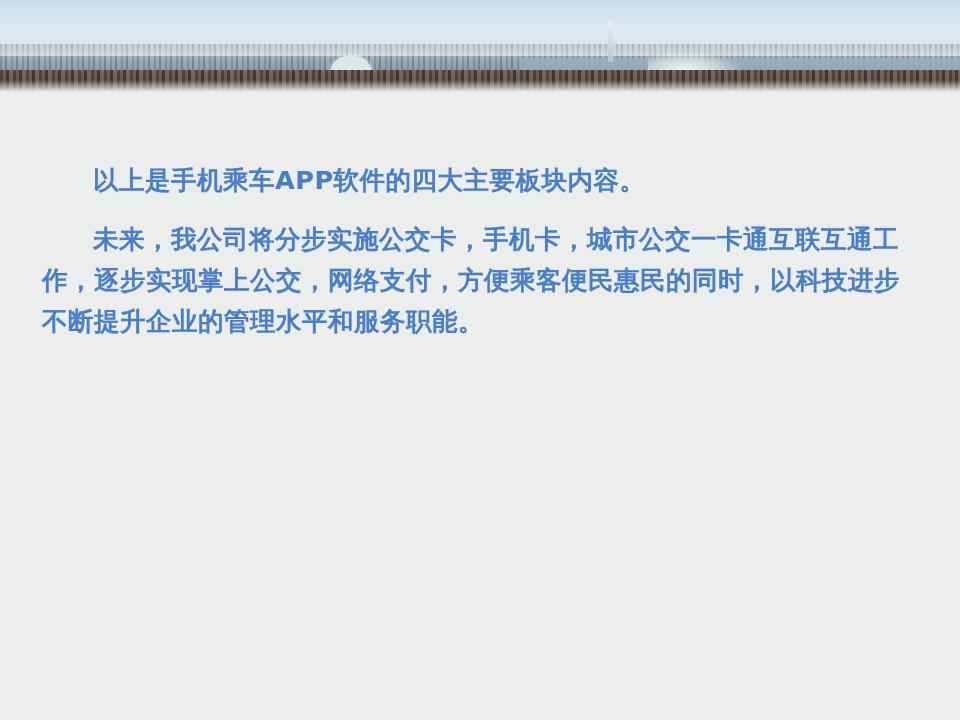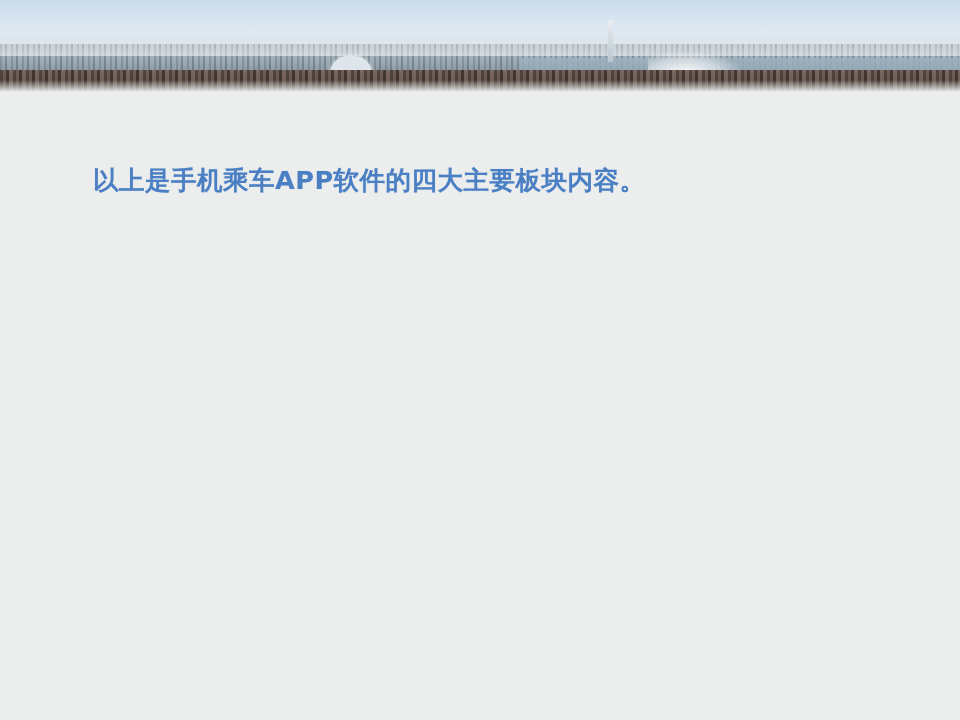--- a/index.html
+++ b/index.html
@@ -137,15 +137,16 @@
     <div class="haze"></div>
     <div class="tower"></div>
     <div class="dome"></div>
     <div class="plume"></div>
     <div class="foreshore"></div>
     <div class="banner-fade"></div>
   </div>
 
   <div class="content">
     <p class="para p1">以上是手机乘车APP软件的四大主要板块内容。</p>
+    <p class="para p2">未来，我公司将分步实施公交卡，手机卡，城市公交一卡通互联互通工作，逐步实现掌上公交，网络支付，方便乘客便民惠民的同时，以科技进步不断提升企业的管理水平和服务职能。</p>
   </div>
 
 </div>
 
 </body></html>

